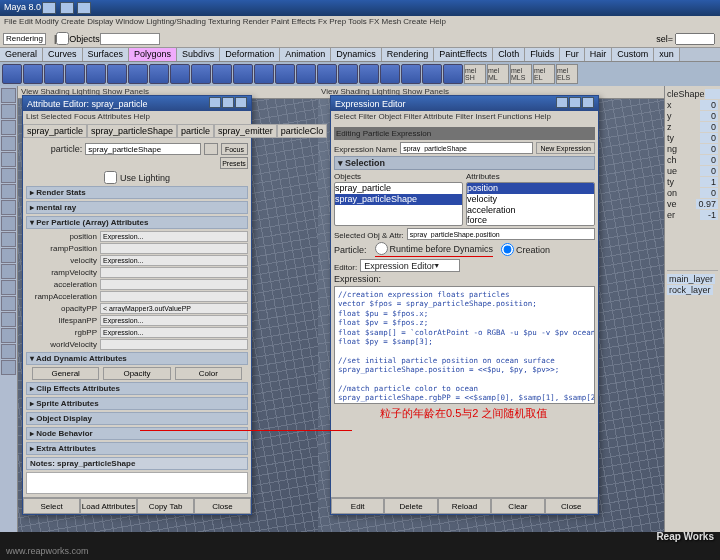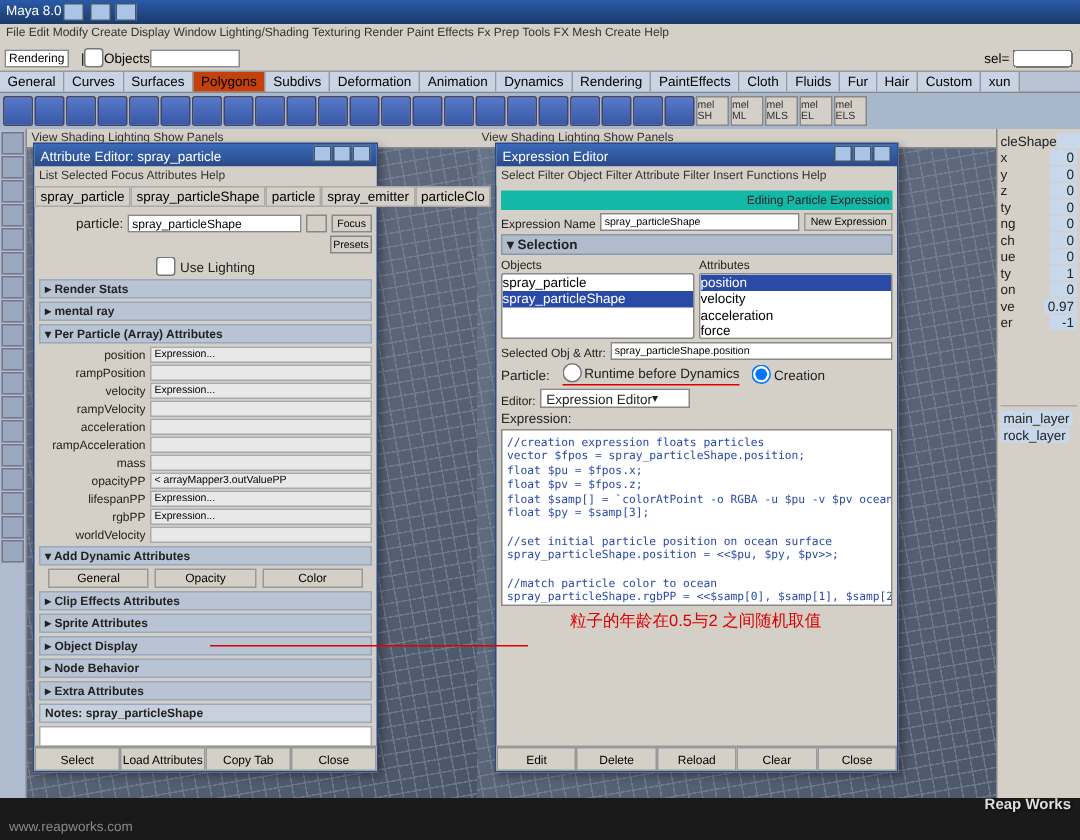--- a/index.html
+++ b/index.html
@@ -5,21 +5,21 @@
 *{margin:0;padding:0;box-sizing:border-box;font-family:Tahoma,sans-serif;font-size:9px}
 body{background:#7b8fa6;width:720px;height:560px;overflow:hidden;position:relative}
 .titlebar{background:linear-gradient(#2a5aa8,#1a3a6a);height:16px;color:#fff;padding:2px 4px;display:flex;}
 .titlebar .btns span{display:inline-block;width:14px;height:12px;background:#aac4e8;margin-left:1px;border:1px solid #456}
 .menubar{background:#d4d0c8;height:14px;padding:1px 4px;font-size:8px;color:#333}
 .shelfbar{background:#d4d0c8;height:18px;display:flex;align-items:center;padding:0 3px;border-bottom:1px solid #999}
 .shelfbar input[type=text]{width:40px;height:12px;font-size:8px;margin:0 2px}
 .shelfbar .dropdown{background:#fff;border:1px solid #888;padding:0 2px;font-size:8px;height:12px;display:inline-flex;align-items:center}
 .tabbar{background:#b8c4d4;height:14px;display:flex;font-size:8px;border-bottom:1px solid #888}
 .tabbar span{padding:1px 5px;border-right:1px solid #999;background:#c8d4e4}
-.tabbar span.active{background:#c2410c}
+.tabbar span.active{background:#f0abfc}
 .shelficons{background:#a8b8cc;height:24px;display:flex;align-items:center;padding:0 2px;gap:1px;overflow:hidden}
 .shelficons .ico{width:20px;height:20px;background:linear-gradient(#5878c8,#3858a8);border:1px solid #446;border-radius:2px}
 .shelficons .mel{width:22px;height:20px;background:#d4d0c8;border:1px solid #888;font-size:7px;color:#333;display:flex;align-items:center;justify-content:center}
 .workspace{display:flex;height:470px}
 .toolcol{width:18px;background:#b0bcd0;border-right:1px solid #888;display:flex;flex-direction:column;gap:1px;padding:2px 1px}
 .toolcol .t{width:15px;height:15px;background:#9aa8c0;border:1px solid #778}
 .viewpane{flex:1;position:relative;background:#5a6578}
 .viewmenu{background:#d4d0c8;height:13px;font-size:8px;padding:1px 3px;color:#333;border-bottom:1px solid #888}
 .grid3d{background:linear-gradient(135deg,#687488 0%,#4a5468 100%);position:absolute;inset:13px 0 0 0}
 .grid3d::before{content:"";position:absolute;inset:0;background-image:repeating-linear-gradient(80deg,transparent 0 8px,#8892a4 8px 9px),repeating-linear-gradient(-10deg,transparent 0 8px,#8892a4 8px 9px);opacity:.5}
@@ -42,21 +42,21 @@
 .attr-grid{margin-left:4px}
 .attr-grid .arow{display:flex;align-items:center;margin:1px 0}
 .attr-grid .arow label{width:70px;text-align:right;font-size:8px;padding-right:3px}
 .attr-grid .arow input{flex:1;height:11px;background:#e8e8e8;border:1px solid #aaa;font-size:7px;padding:0 2px}
 .redline{position:absolute;height:1px;background:#d00;z-index:5}
 .ae-bottom{position:absolute;bottom:0;left:0;right:0;display:flex;background:#d4d0c8;border-top:1px solid #999}
 .ae-bottom button{flex:1;height:16px;background:#d4d0c8;border:1px solid #999;font-size:8px}
 
 .ee{left:330px;top:95px;width:269px;height:420px}
 .ee-body{padding:3px;font-size:8px;color:#222}
-.ee-hd{text-align:right;font-size:8px;padding:2px;background:#14b8a6}
+.ee-hd{text-align:left;font-size:8px;padding:2px;background:#737373}
 .sel-bar{background:#b0bccc;border:1px solid #8a98ac;padding:1px 3px;font-weight:bold;margin:2px 0}
 .dual-list{display:flex;gap:3px;margin:2px 0}
 .dual-list .col{flex:1}
 .dual-list .col .lbl{font-size:8px;margin-bottom:1px}
 .dual-list select{width:100%;height:44px;background:#fff;border:1px solid #888;font-size:7px}
 .dual-list option.sel{background:#2a4aa8;color:#fff}
 .ee-row{display:flex;align-items:flex-end;margin:2px 0;gap:3px}
 .ee-row label{font-size:8px;white-space:nowrap}
 .ee-row input[type=text]{flex:1;height:12px;background:#fff;border:1px solid #888;font-size:7px;padding:0 2px}
 .radios{display:flex;gap:8px;font-size:8px;align-items:center;margin:2px 0}
@@ -291,24 +291,20 @@
         <div class="arow">
           <label>rampVelocity</label>
           <input value="" style="">
         </div>
         <div class="arow">
           <label>acceleration</label>
           <input value="" style="">
         </div>
         <div class="arow">
           <label>rampAcceleration</label>
-          <input value="" style="">
-        </div>
-        <div class="arow">
-          <label>mass</label>
           <input value="" style="">
         </div>
         <div class="arow">
           <label>opacityPP</label>
           <input value="&lt; arrayMapper3.outValuePP" style="">
         </div>
         <div class="arow">
           <label>lifespanPP</label>
           <input value="Expression..." style="">
         </div>

